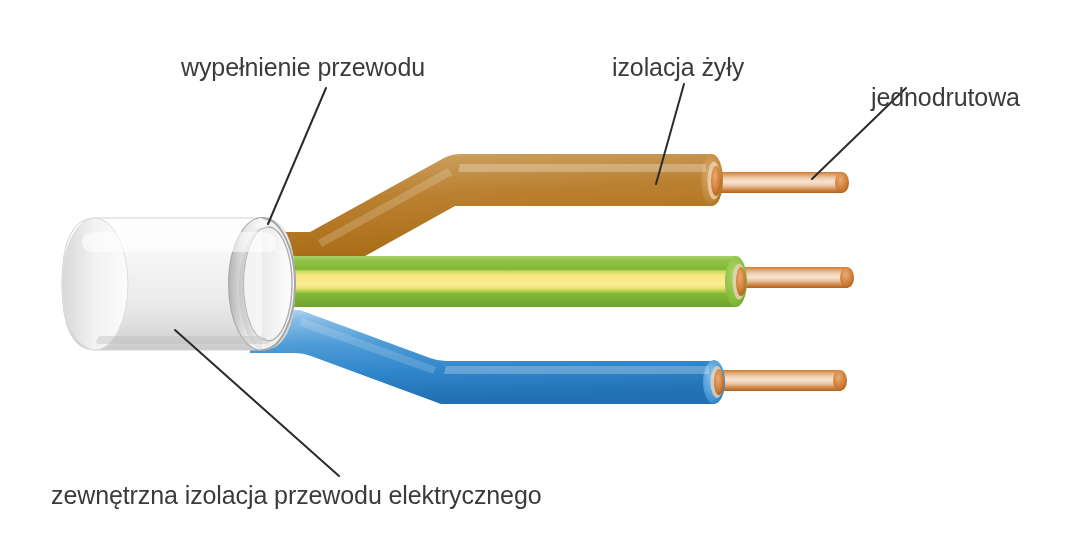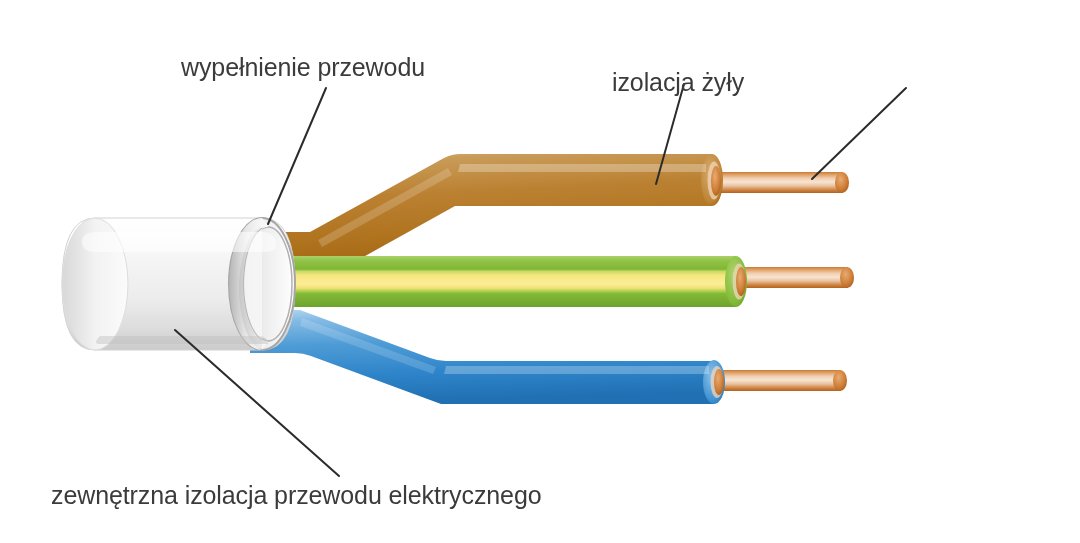--- a/index.html
+++ b/index.html
@@ -30,21 +30,21 @@
   .label {
     position: absolute;
     color: #3b3b3b;
     font-family: "Liberation Sans", sans-serif;
     font-size: 25px;
     line-height: 34px;
     white-space: pre;
     letter-spacing: -0.1px;
   }
   #label-fill      { left: 181px;  top: 50px;  }
-  #label-core-ins  { left: 612px;  top: 50px; margin-top: 15px;  }
+  #label-core-ins  { left: 612px;  top: 50px;  }
   #label-copper    { left: 871px;  top: 12px;  text-align: left; }
   #label-outer-ins { left: 51px;   top: 478px; text-align: right; }
 </style>
 </head>
 <body>
 
 <div id="diagram-root">
 
   <svg id="cable-svg" viewBox="0 0 1080 543" xmlns="http://www.w3.org/2000/svg">
     <defs>
@@ -249,17 +249,18 @@
       <line x1="906" y1="88" x2="812" y2="179"></line>
       <line x1="175" y1="330" x2="339" y2="476"></line>
     </g>
   </svg>
 
   <div class="label" id="label-fill">wypełnienie przewodu</div>
 
   <div class="label" id="label-core-ins">izolacja żyły</div>
 
   <div class="label" id="label-copper">
+    <div>jednodrutowa</div>
   </div>
 
   <div class="label" id="label-outer-ins">zewnętrzna izolacja przewodu elektrycznego</div>
 
 </div>
 
 </body></html>

